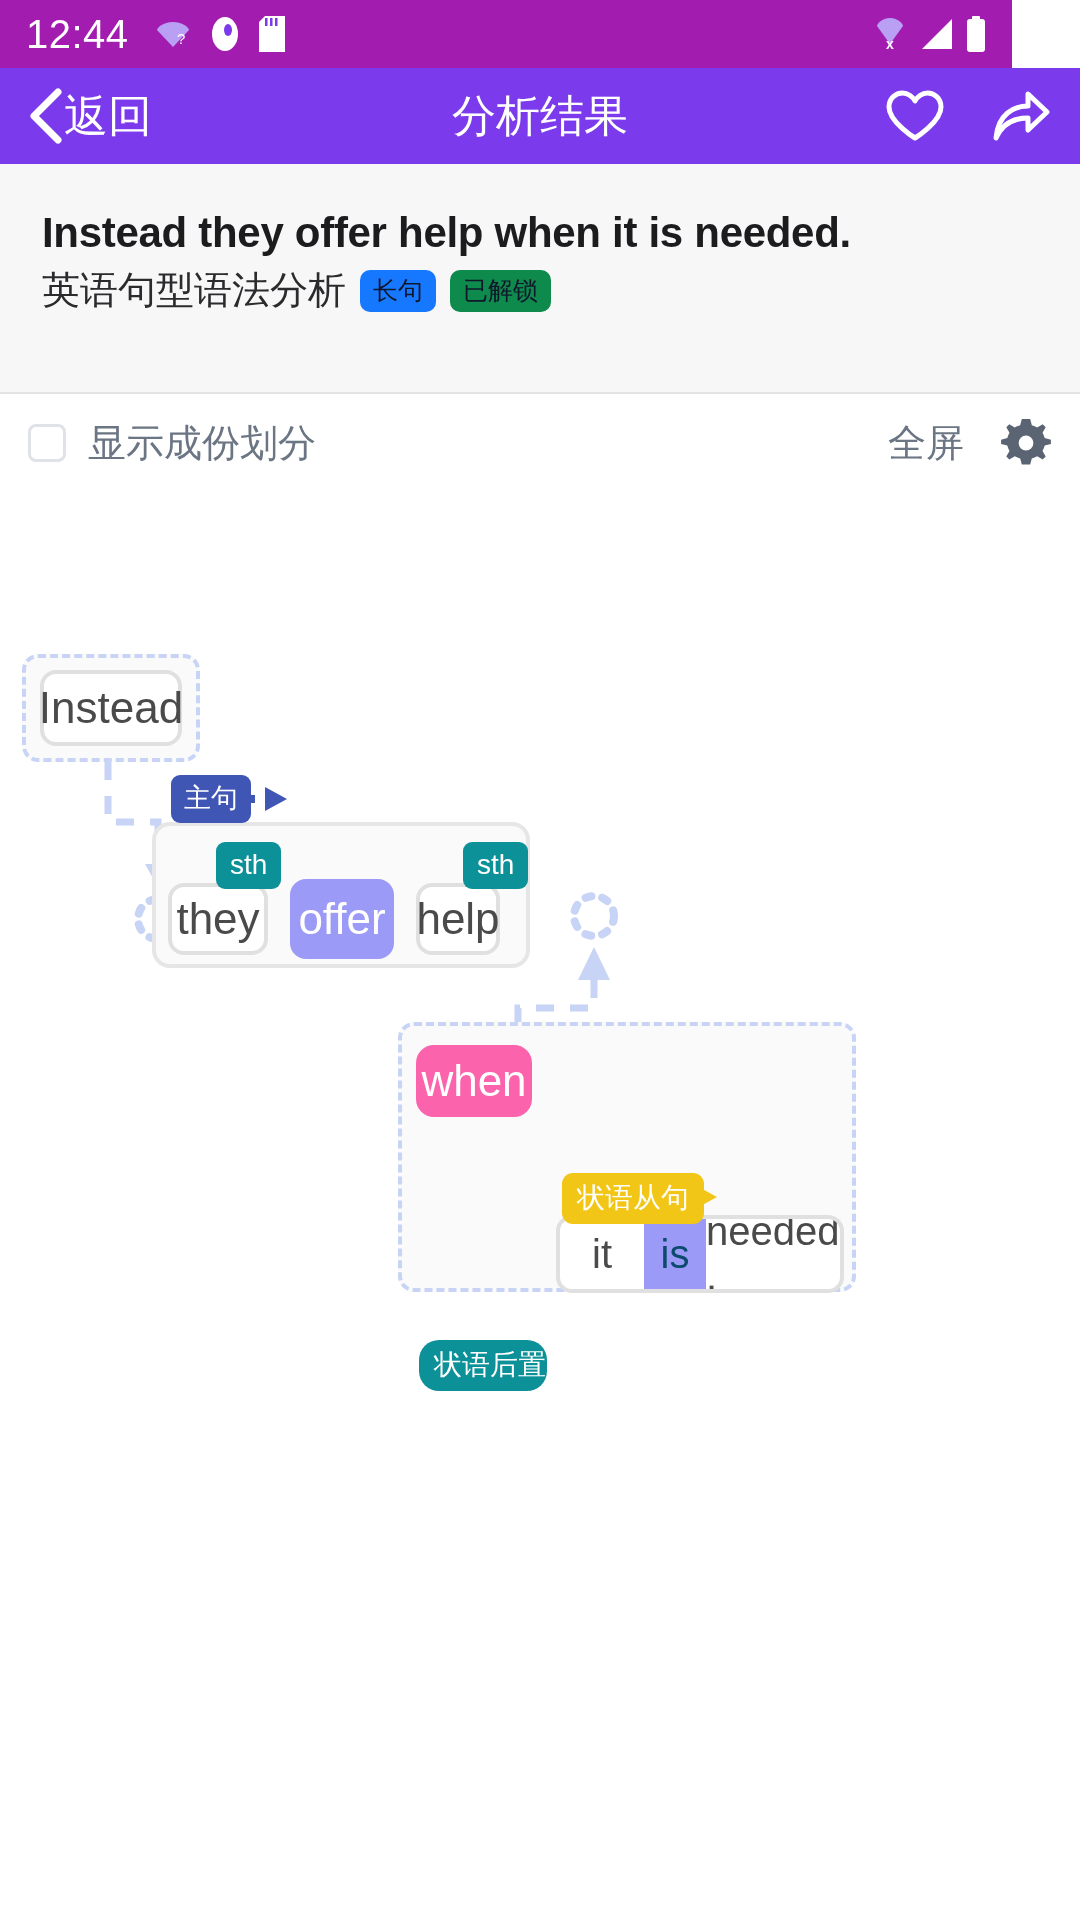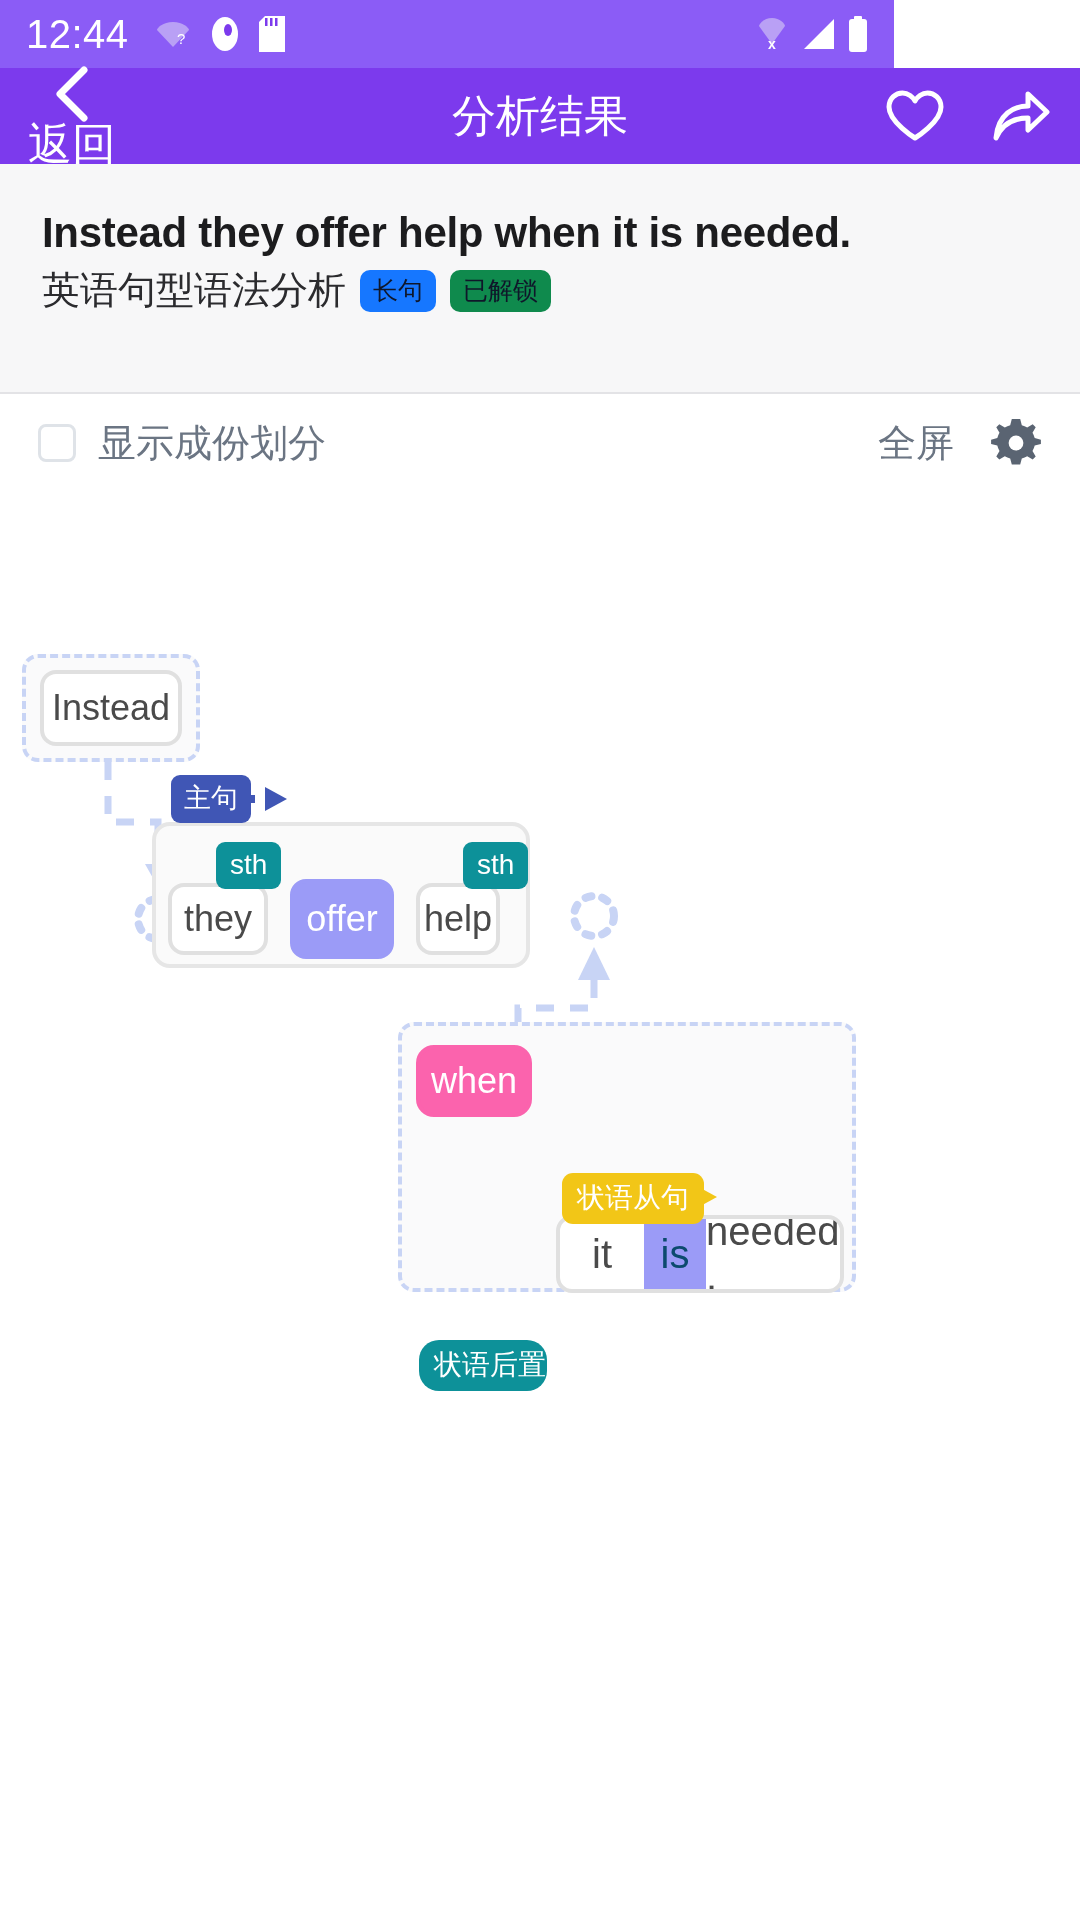--- a/index.html
+++ b/index.html
@@ -6,41 +6,41 @@
   body{
     width:1080px;height:1920px;
     background:#ffffff;
     font-family:"Liberation Sans","DejaVu Sans",sans-serif;
     overflow:hidden;
     position:relative;
   }
 
   
   .statusbar{
-    position:absolute;left:0;top:0;width:894px;height:68px;
-    background:#8b5cf6;
+    position:absolute;left:0;top:0;width:1012px;height:68px;
+    background:#a21caf;
     display:flex;align-items:center;
     padding:0 26px;box-sizing:border-box;
   }
   .status-clock{
     color:#ffffff;font-size:40px;font-weight:400;letter-spacing:0.5px;
     font-family:"Liberation Sans",sans-serif;
   }
   .status-left-icons{display:flex;align-items:center;gap:18px;margin-left:26px;}
   .status-right{margin-left:auto;display:flex;align-items:center;gap:12px;}
   .ic{display:block;}
 
   
   .appbar{
     position:absolute;left:0;top:68px;width:1080px;height:96px;
     background:#7c3aed;
     display:flex;align-items:center;
     box-sizing:border-box;padding:0 28px;
   }
-  .back-btn{display:flex;align-items:center;cursor:pointer;flex-direction:column;}
+  .back-btn{display:flex;align-items:center;cursor:pointer;}
   .back-label{color:#fff;font-size:44px;line-height:1;}
   .appbar-title{
     position:absolute;left:0;right:0;text-align:center;
     color:#ffffff;font-size:44px;line-height:1;pointer-events:none;
   }
   .appbar-actions{margin-left:auto;display:flex;align-items:center;gap:44px;z-index:2;}
 
   
   .sentence-header{
     position:absolute;left:0;top:164px;width:1080px;
@@ -65,21 +65,21 @@
     font-weight:500;
   }
   .tag-blue{background:#1677ff;}
   .tag-green{background:#0f8a4d;}
 
   
   .options-bar{
     position:absolute;left:0;top:394px;width:1080px;height:98px;
     background:#ffffff;
     display:flex;align-items:center;box-sizing:border-box;
-    padding:0 38px;
+    padding:0 28px;
   }
   .checkbox-wrap{display:flex;align-items:center;gap:22px;cursor:pointer;}
   .checkbox{
     width:38px;height:38px;border:3px solid #dfe3e8;border-radius:8px;
     background:#fff;box-sizing:border-box;
   }
   .checkbox-label{font-size:38px;color:#6b7583;line-height:1;}
   .options-right{margin-left:auto;display:flex;align-items:center;gap:36px;}
   .fullscreen-label{font-size:38px;color:#6b7583;line-height:1;cursor:pointer;}
 
@@ -98,21 +98,21 @@
   
   .group{
     position:absolute;box-sizing:border-box;
     border:4px solid #e6e6e6;border-radius:18px;background:#fafafa;
   }
   
   .chip{
     position:absolute;box-sizing:border-box;
     border:4px solid #e0e0e0;border-radius:16px;background:#ffffff;
     display:flex;align-items:center;justify-content:center;
-    font-size:36px;color:#4a4a4a;
+    font-size:44px;color:#4a4a4a;
   }
   .chip-purple{
     background:#9b9bf7;border-color:#9b9bf7;color:#ffffff;
   }
   .chip-pink{
     background:#fb63ad;border-color:#fb63ad;color:#ffffff;border-radius:18px;
   }
   
   .wordrow{
     position:absolute;display:flex;box-sizing:border-box;

